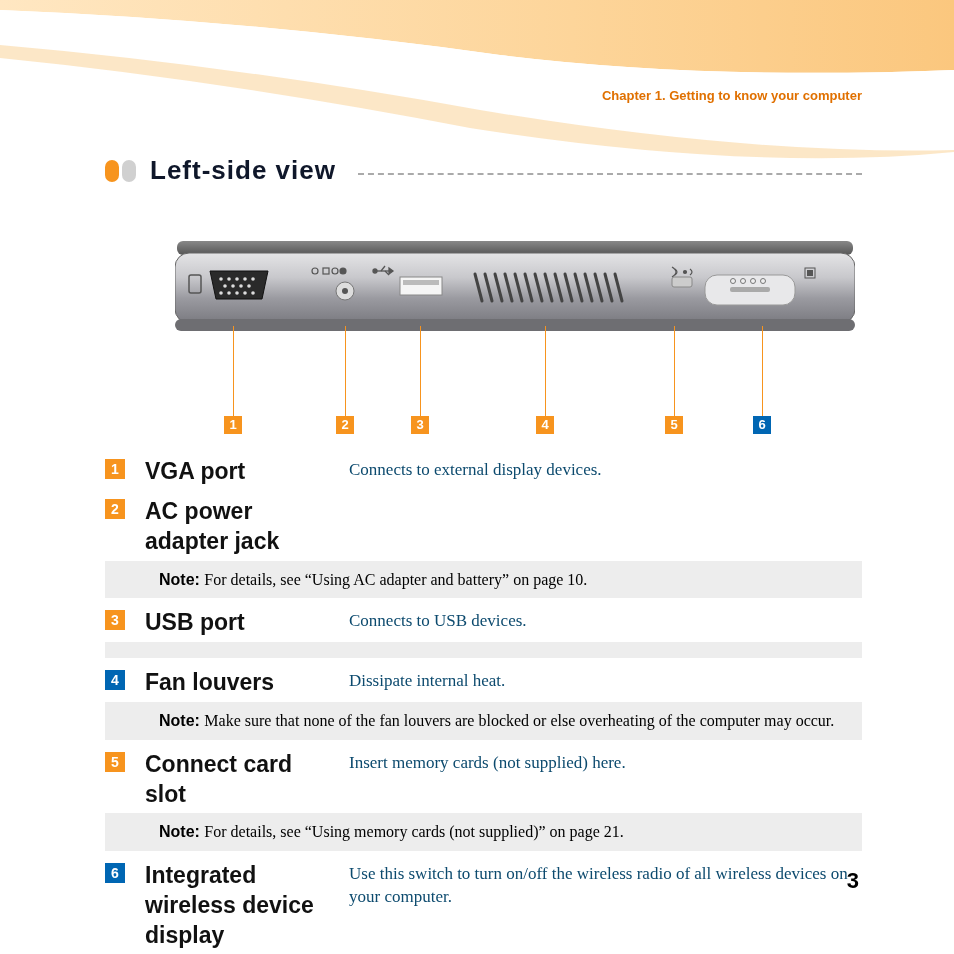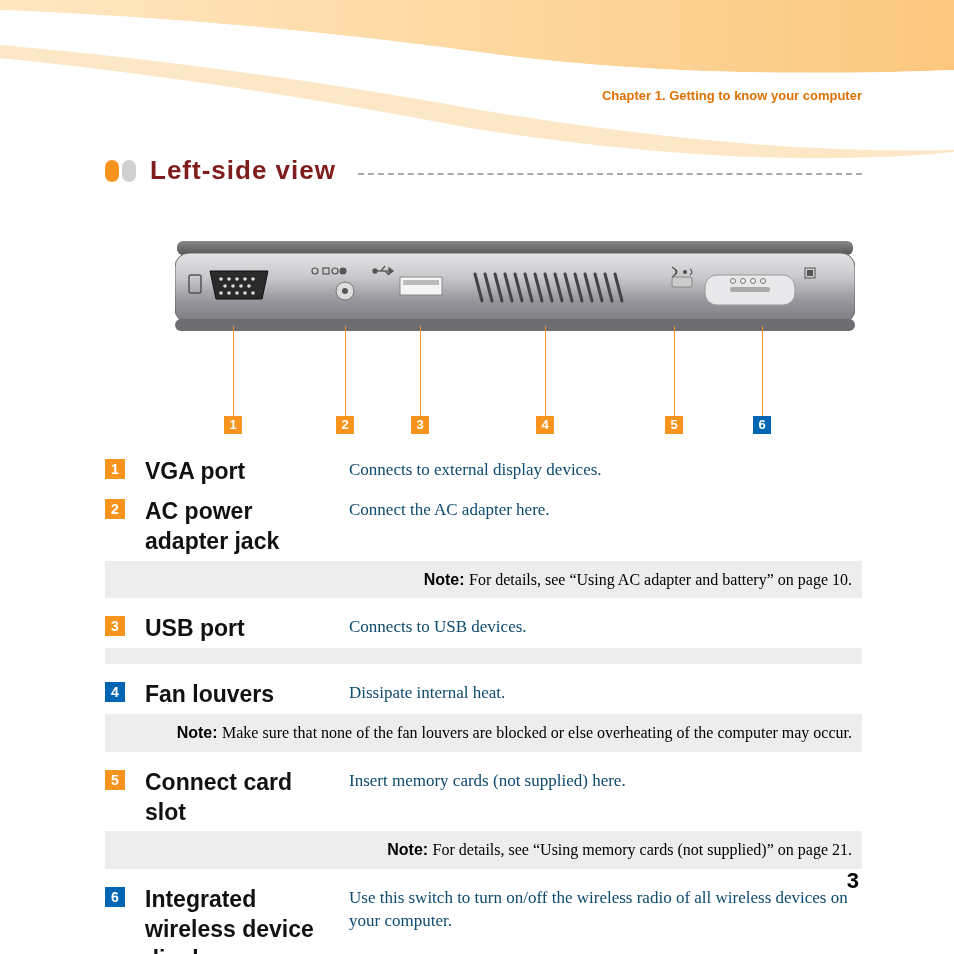--- a/index.html
+++ b/index.html
@@ -43,21 +43,21 @@
   .pill {
     width: 14px; height: 22px;
     border-radius: 7px;
   }
   .pill.orange { background: #f7941e; }
   .pill.grey { background: #d0d0d0; }
   .section-title {
     font-family: Arial, Helvetica, sans-serif;
     font-weight: bold;
     font-size: 26px;
-    color: #7f1d1d;
+    color: #0f172a;
     letter-spacing: 1px;
   }
   .dash-line {
     flex: 1;
     border-top: 2px dashed #aaa;
     margin-left: 8px;
     margin-top: 6px;
   }
   .diagram-zone {
     margin-top: 55px;
@@ -122,22 +122,21 @@
     font-size: 17px;
     color: #0c4a6e;
     line-height: 1.35;
     padding-top: 2px;
   }
   .note-row {
     display: flex;
     background: #ededed;
     padding: 8px 0 8px 0;
     gap: 14px;
-    margin-bottom: 10px;
-    text-align: right;
+    margin-bottom: 4px;
   }
   .note-indent { width: 40px; flex-shrink: 0; }
   .note-label {
     font-family: Arial, Helvetica, sans-serif;
     font-weight: bold;
     font-size: 16px;
   }
   .note-text {
     flex: 1;
     font-size: 16px;
@@ -300,21 +299,20 @@
 
   <div class="desc-table" id="desc-table">
       <div class="desc-row">
         <div class="badge-col"><span class="num-badge" style="background: rgb(247, 148, 30);">1</span></div>
         <div class="label-col">VGA port</div>
         <div class="text-col">Connects to external display devices.</div>
       </div>
       <div class="desc-row">
         <div class="badge-col"><span class="num-badge" style="background: rgb(247, 148, 30);">2</span></div>
         <div class="label-col">AC power adapter jack</div>
-        <div class="text-col">Connect the AC adapter here.</div>
       </div>
       <div class="note-row">
         <div class="note-indent"></div>
         <div class="note-text"><span class="note-label">Note: </span><span>For details, see “Using AC adapter and battery” on page 10.</span></div>
       </div>
       <div class="desc-row">
         <div class="badge-col"><span class="num-badge" style="background: rgb(247, 148, 30);">3</span></div>
         <div class="label-col">USB port</div>
         <div class="text-col">Connects to USB devices.</div>
       </div>

